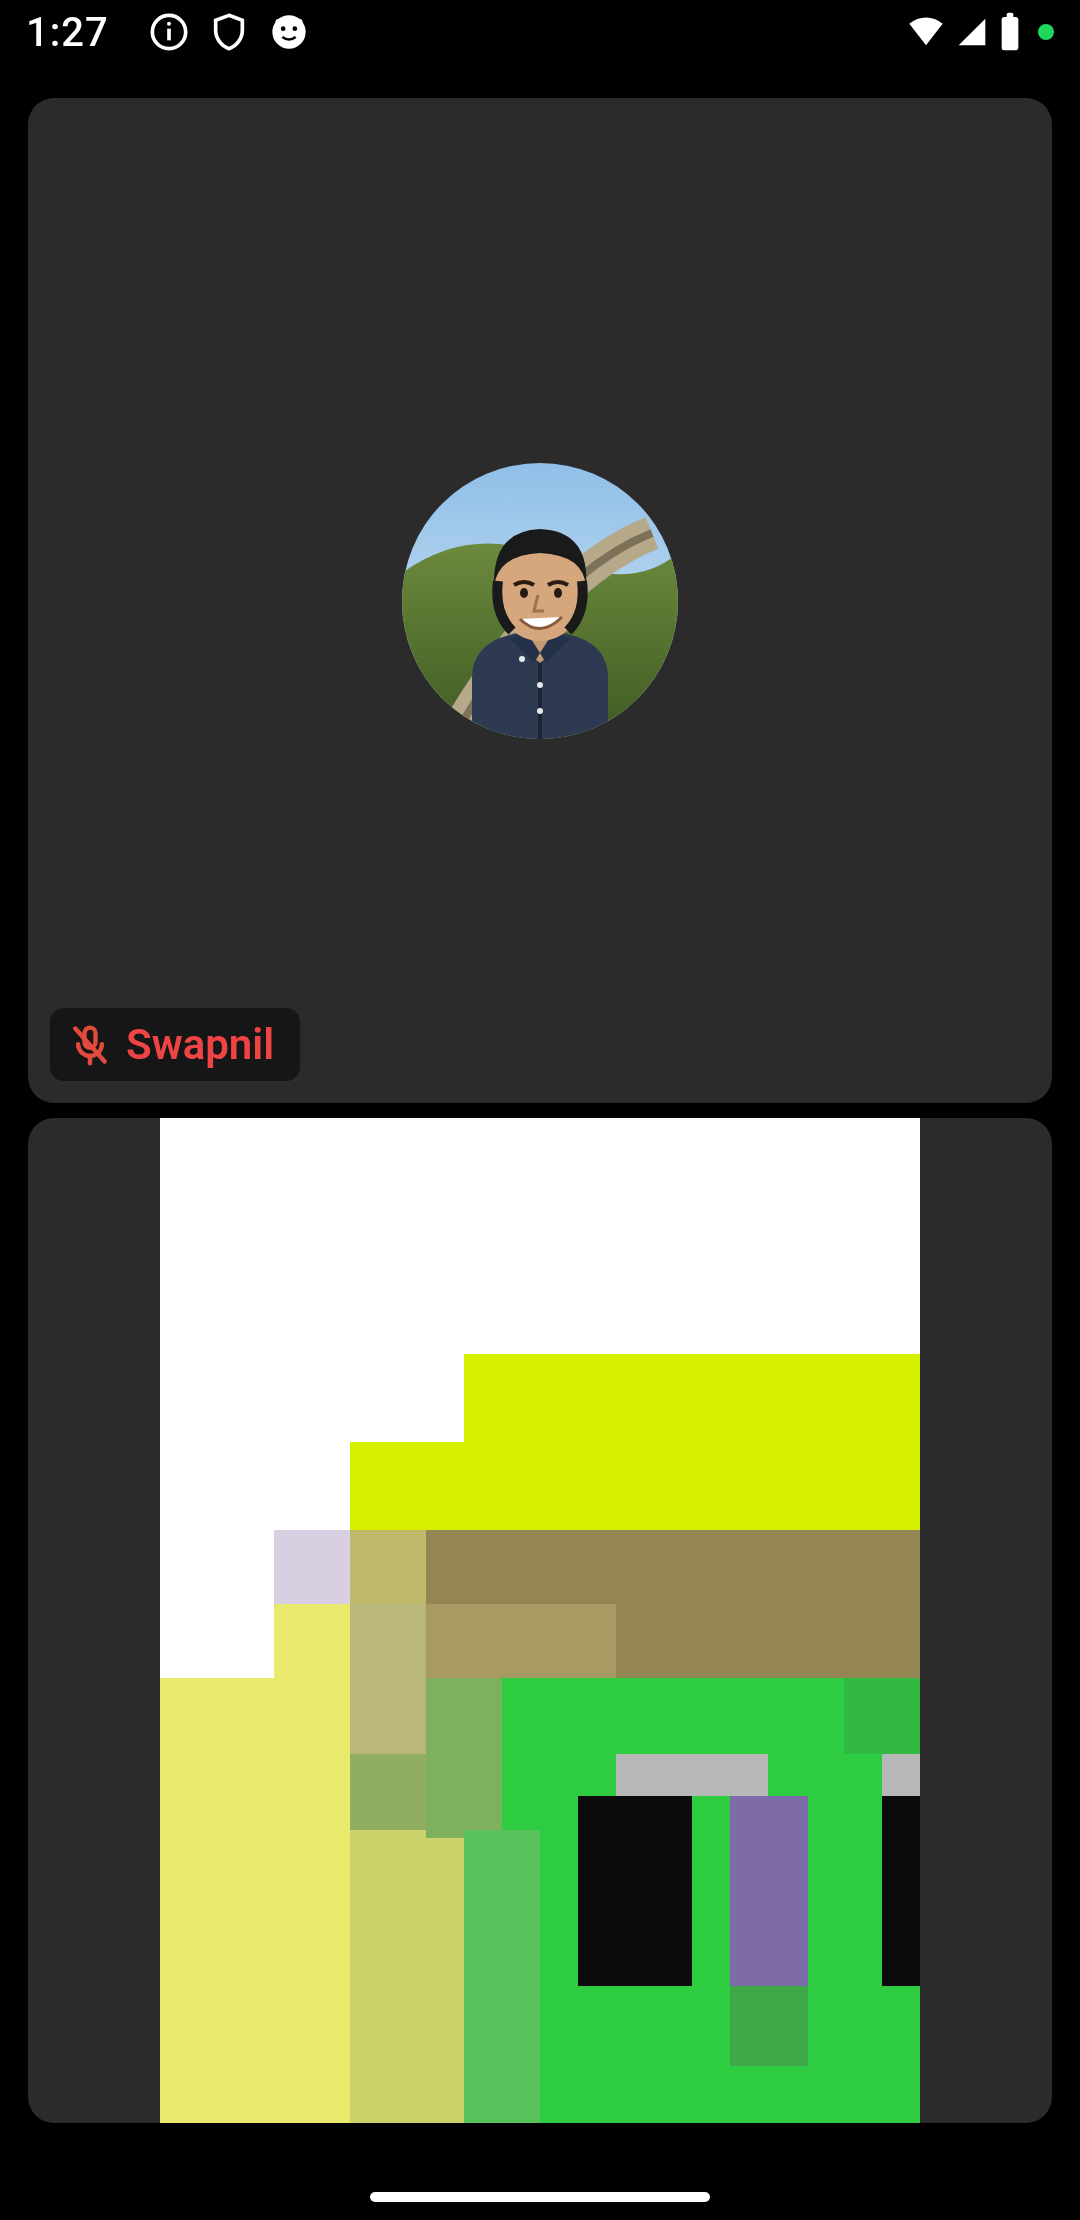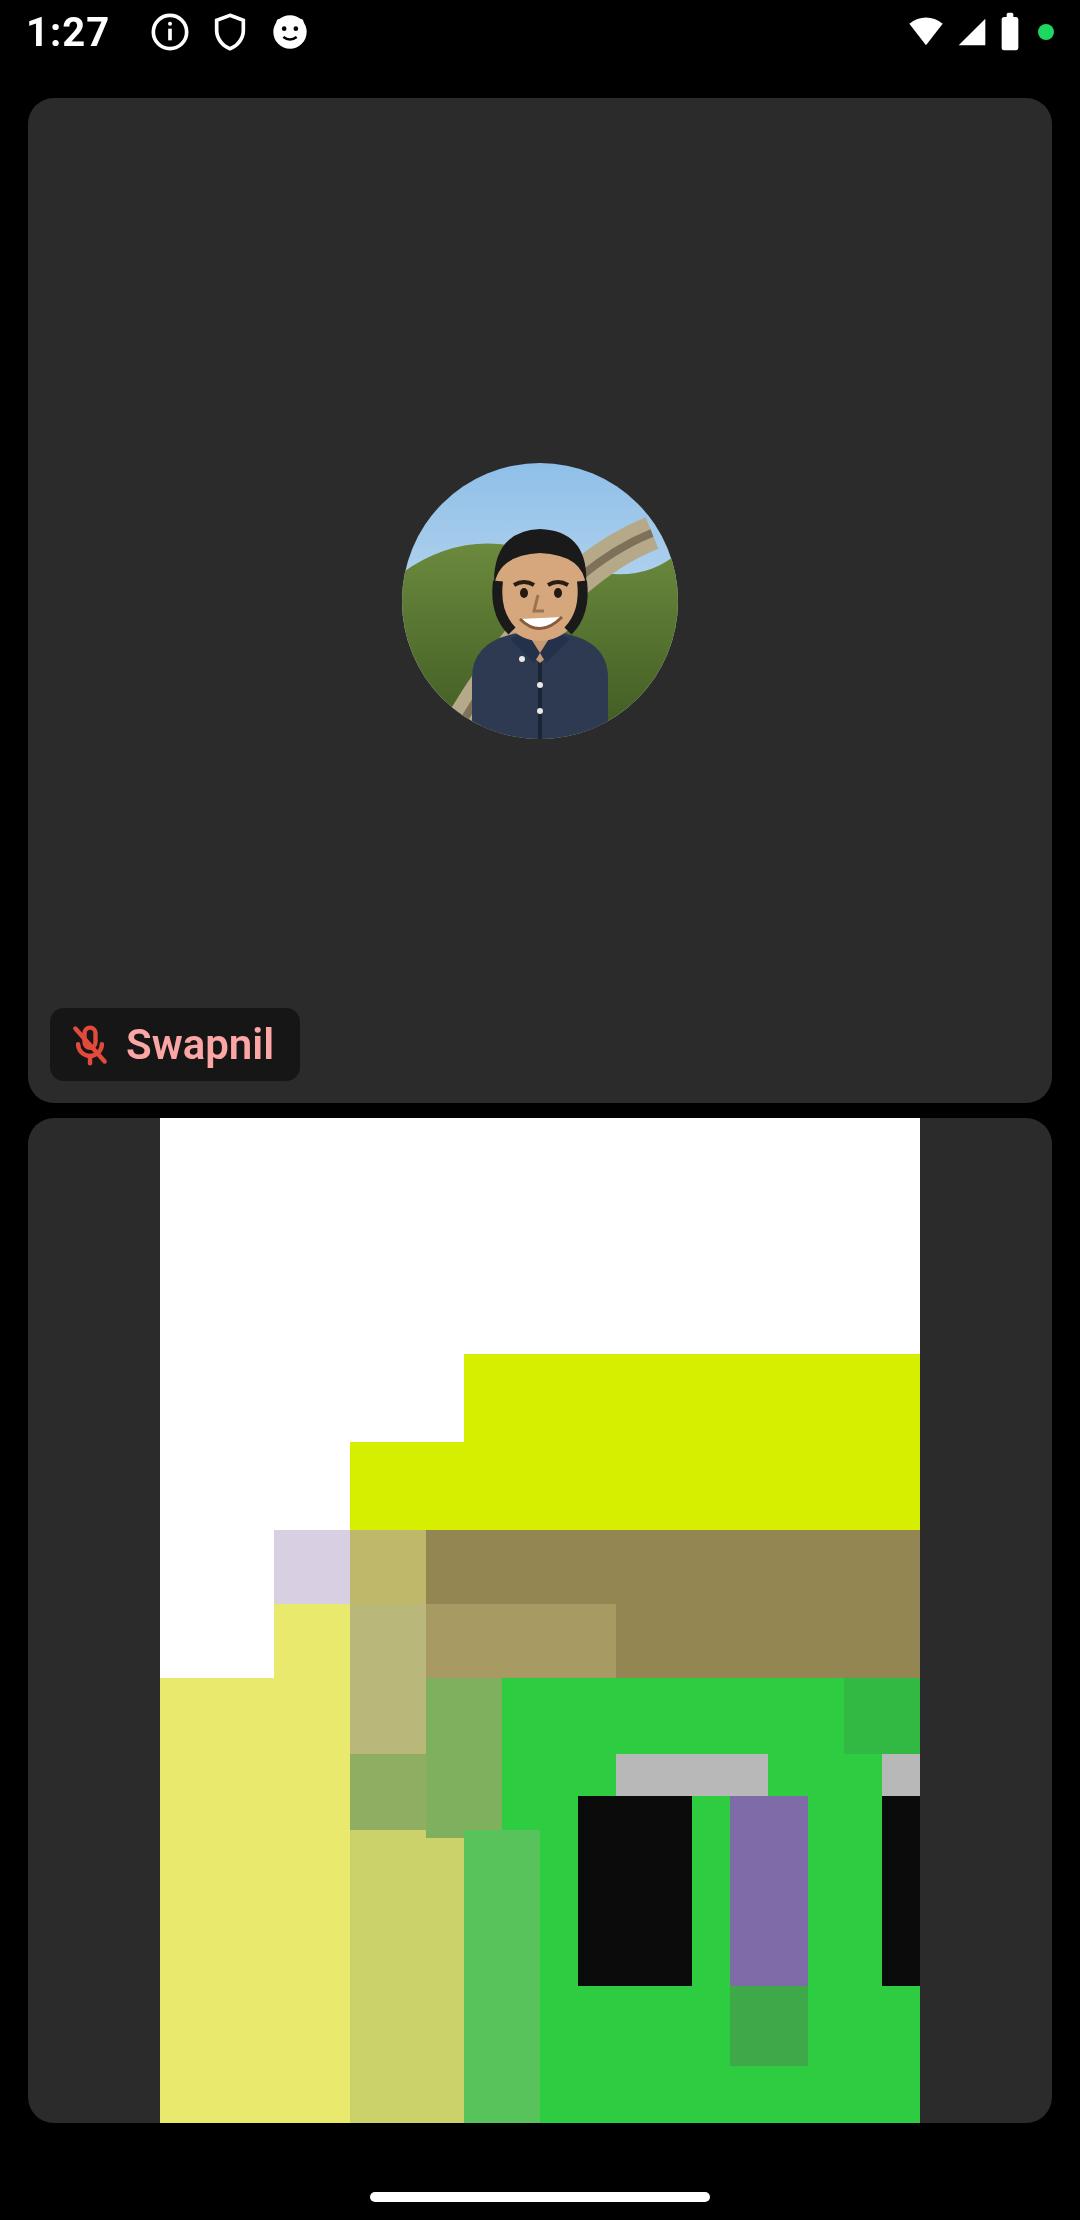--- a/index.html
+++ b/index.html
@@ -6,21 +6,21 @@
   html, body { width: 1080px; height: 2220px; background: #000; font-family: Roboto, "Helvetica Neue", Arial, sans-serif; overflow: hidden; }
 
   
   .status-bar {
     position: absolute; top: 0; left: 0; width: 1080px; height: 64px;
     display: flex; align-items: center; justify-content: space-between;
     color: #fff; font-size: 40px; font-weight: 500; padding: 0 26px;
   }
   .status-left, .status-right { display: flex; align-items: center; gap: 20px; }
   .status-right { gap: 10px; }
-  .clock { letter-spacing: 1px; margin-right: 20px; font-weight: bold; }
+  .clock { letter-spacing: 1px; margin-right: 20px; }
   .sb-icon { width: 40px; height: 40px; display: flex; align-items: center; justify-content: center; }
   .sb-icon svg { width: 100%; height: 100%; }
   .dot-green { width: 16px; height: 16px; border-radius: 50%; background: #1ed760; margin-left: 6px; }
 
   
   .tile {
     position: absolute; left: 28px; width: 1024px; height: 1005px;
     background: #2b2b2b; border-radius: 26px; overflow: hidden;
   }
   .tile-top    { top: 98px; }
@@ -35,21 +35,21 @@
 
   
   .name-badge {
     position: absolute; left: 22px; bottom: 22px;
     display: flex; align-items: center; gap: 14px;
     background: #161616; border-radius: 14px;
     padding: 12px 26px 12px 18px;
   }
   .name-badge .mic { width: 44px; height: 44px; display: flex; align-items: center; justify-content: center; }
   .name-badge .mic svg { width: 100%; height: 100%; }
-  .name-badge .label { color: #fca5a5; font-size: 42px; font-weight: 600; }
+  .name-badge .label { color: #ef4444; font-size: 42px; font-weight: 600; }
 
   
   .self-canvas { position: absolute; top: 0; left: 50%; transform: translateX(-50%); width: 760px; height: 100%; overflow: hidden; }
   .self-bg     { position: absolute; inset: 0; background: #fff; }
   .px { position: absolute; }
 
   
   .home-indicator {
     position: absolute; bottom: 18px; left: 50%; transform: translateX(-50%);
     width: 340px; height: 10px; background: #fff; border-radius: 6px;

